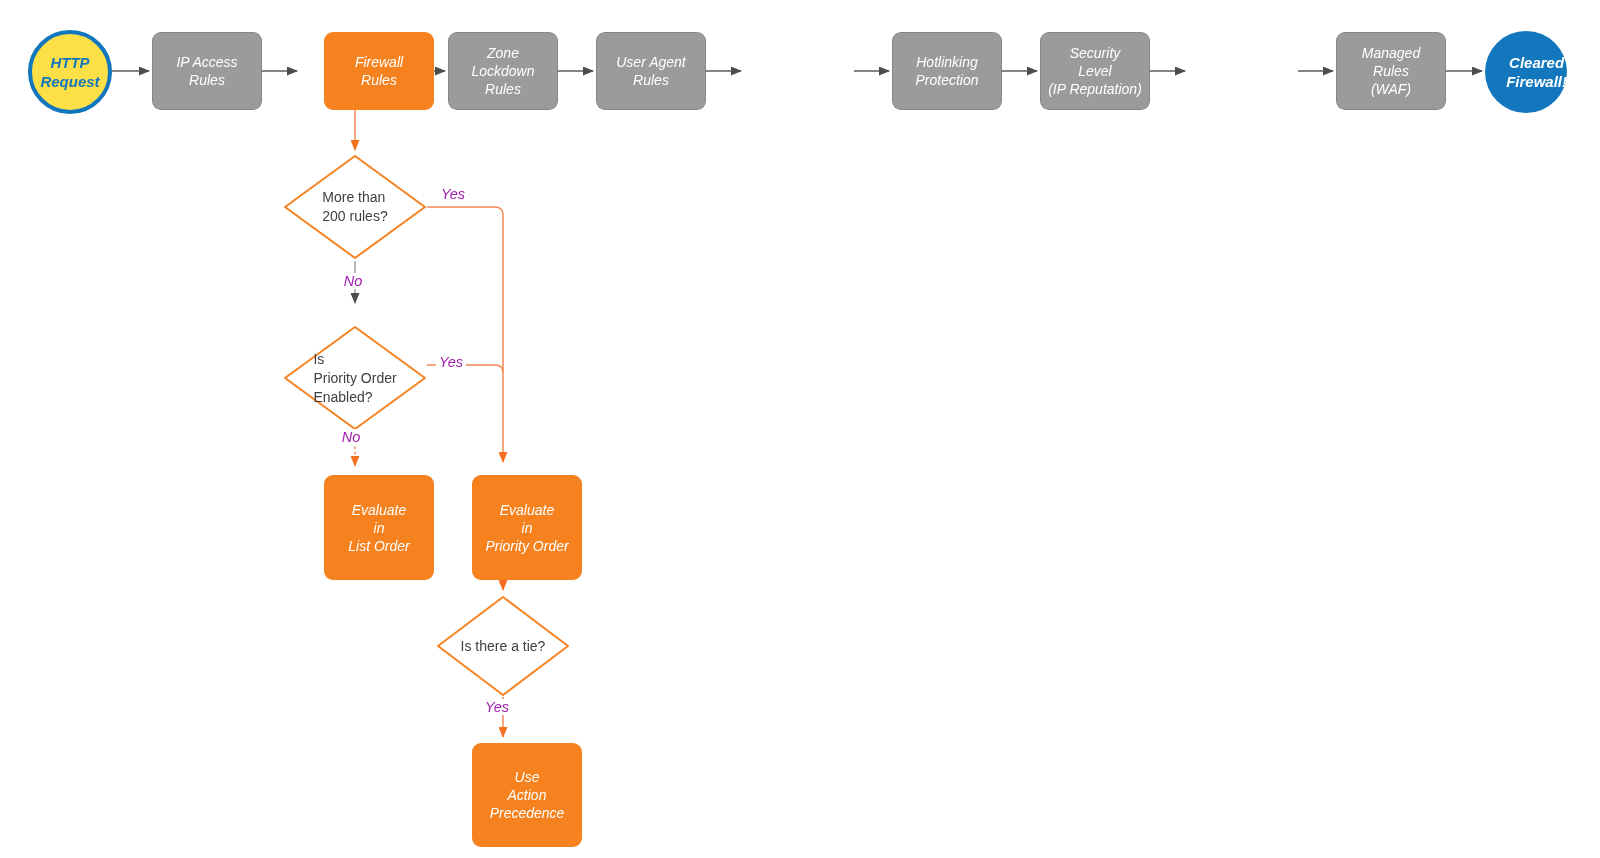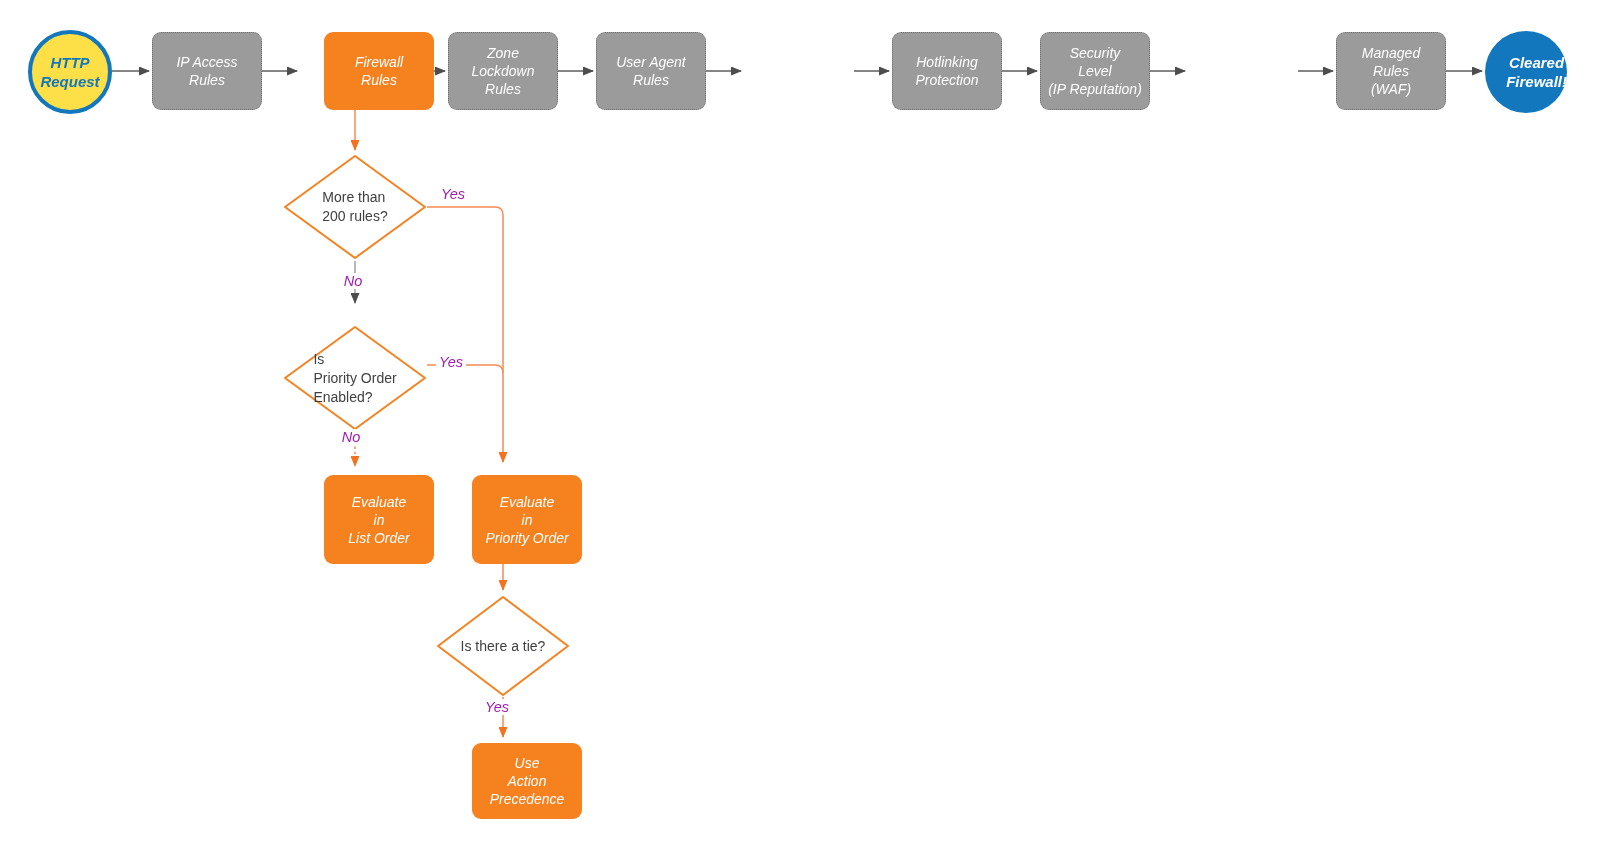--- a/index.html
+++ b/index.html
@@ -16,21 +16,21 @@
   .wire-orange{stroke:var(--orange-line);stroke-width:1.5;fill:none;}
   .wire-orange-dashed{stroke:var(--orange-line);stroke-width:1.5;fill:none;stroke-dasharray:2.5 2.8;}
   .mk-gray{fill:#4D4D4D;}
   .mk-orange{fill:var(--orange-arrow);}
   .node{position:absolute;display:flex;align-items:center;justify-content:center;
         text-align:center;white-space:pre-line;}
   .rect{width:110px;height:78px;border-radius:9px;font-style:italic;font-size:14px;
         line-height:18px;color:var(--node-text);}
   .rect.gray{background:var(--gray-node);border:1px dotted rgba(0,0,0,0.28);}
   .rect.orange{background:var(--orange);margin-left:24px;}
-  .rect.tall{height:89px;}
+  .rect.tall{height:105px;}
   .circle{border-radius:50%;font-weight:bold;font-style:italic;font-size:15px;line-height:19px;}
   .circle.start{width:84px;height:84px;background:#fde047;border:4px solid var(--blue);color:var(--blue);}
   .circle.end{width:82px;height:82px;background:var(--blue);color:#fff;justify-content:flex-end;}
   .diamond{position:absolute;}
   .diamond svg{position:absolute;left:0;top:0;}
   .diamond-shape{fill:#fff;stroke:var(--orange);stroke-width:2;stroke-linejoin:round;}
   .d-lbl{position:absolute;inset:0;display:flex;align-items:center;justify-content:center;
          text-align:left;white-space:pre-line;font-size:14px;line-height:19px;color:var(--text-dark);}
   .edge-lbl{position:absolute;transform:translate(-50%,-50%);font-style:italic;font-size:14.5px;
             color:#a21caf;background:var(--background);padding:0 3px;}
@@ -145,19 +145,19 @@
   <div class="node rect orange tall" style="left:300px;top:475px">
     <span>Evaluate
 in
 List Order</span>
   </div>
   <div class="node rect orange tall" style="left:448px;top:475px">
     <span>Evaluate
 in
 Priority Order</span>
   </div>
-  <div class="node rect orange tall" style="left:448px;top:743px;height:76px">
+  <div class="node rect orange tall" style="left:448px;top:743px;height:104px">
     <span>Use
 Action
 Precedence</span>
   </div>
 
 </div>
 
 </body></html>

